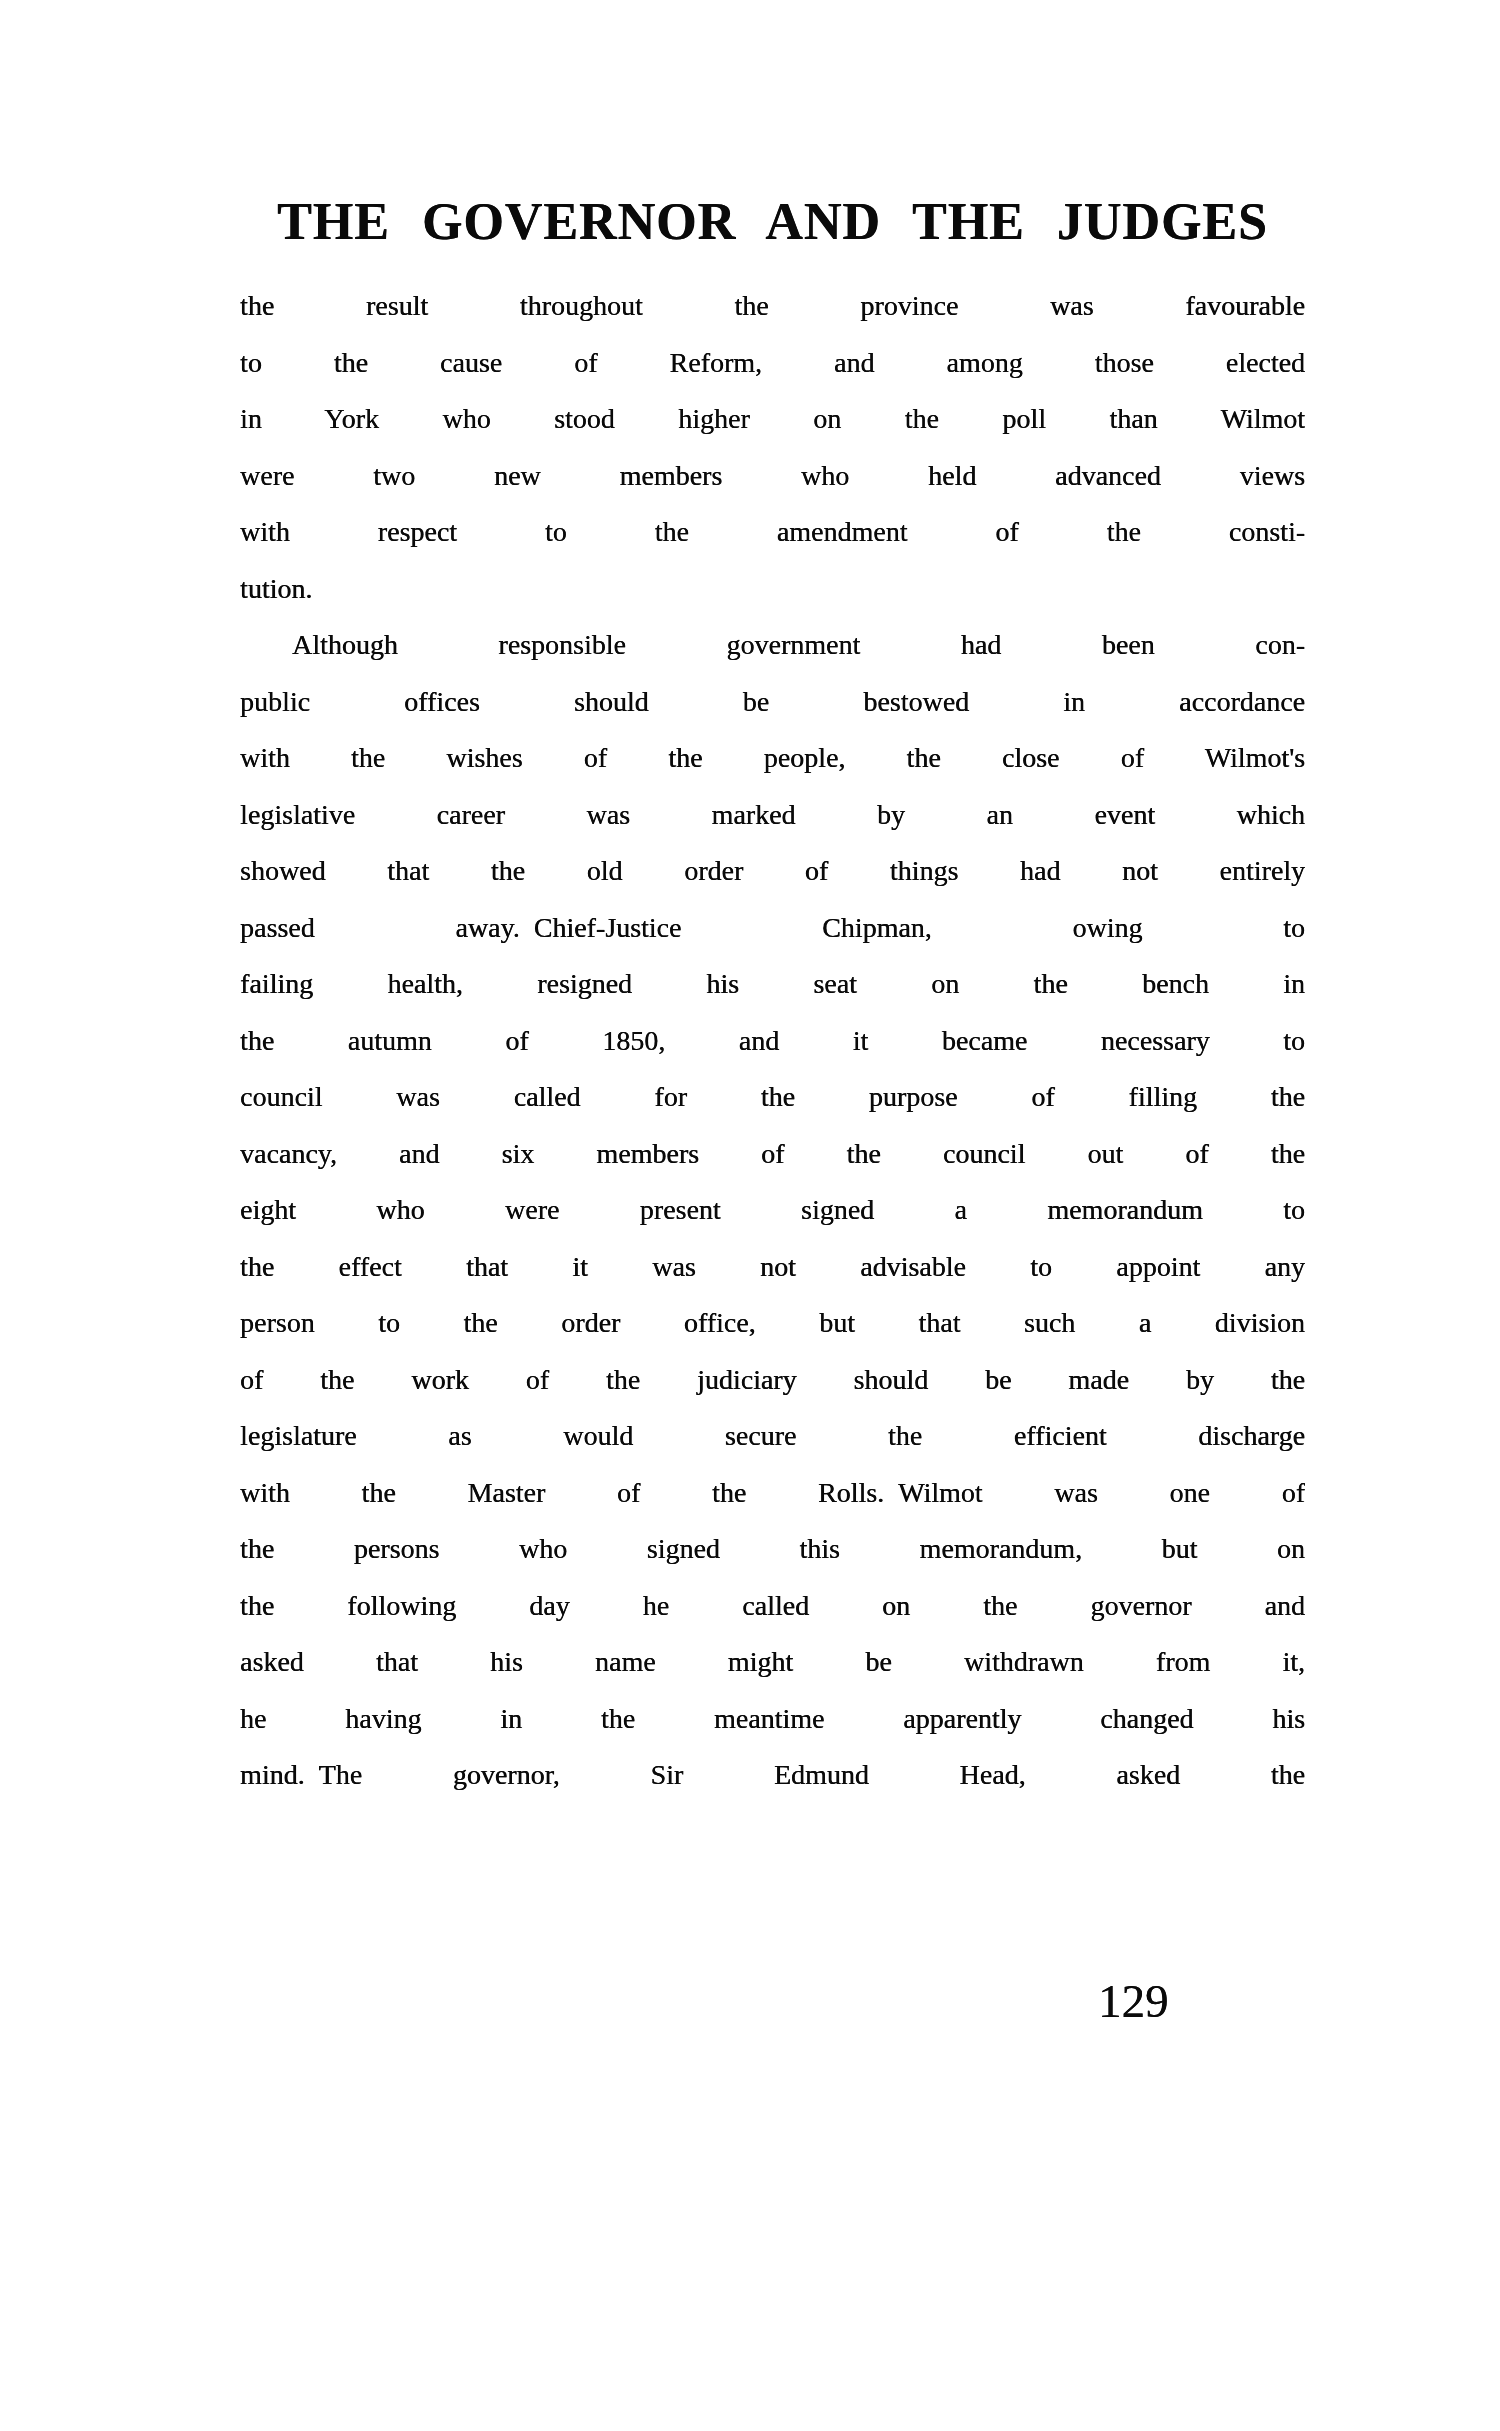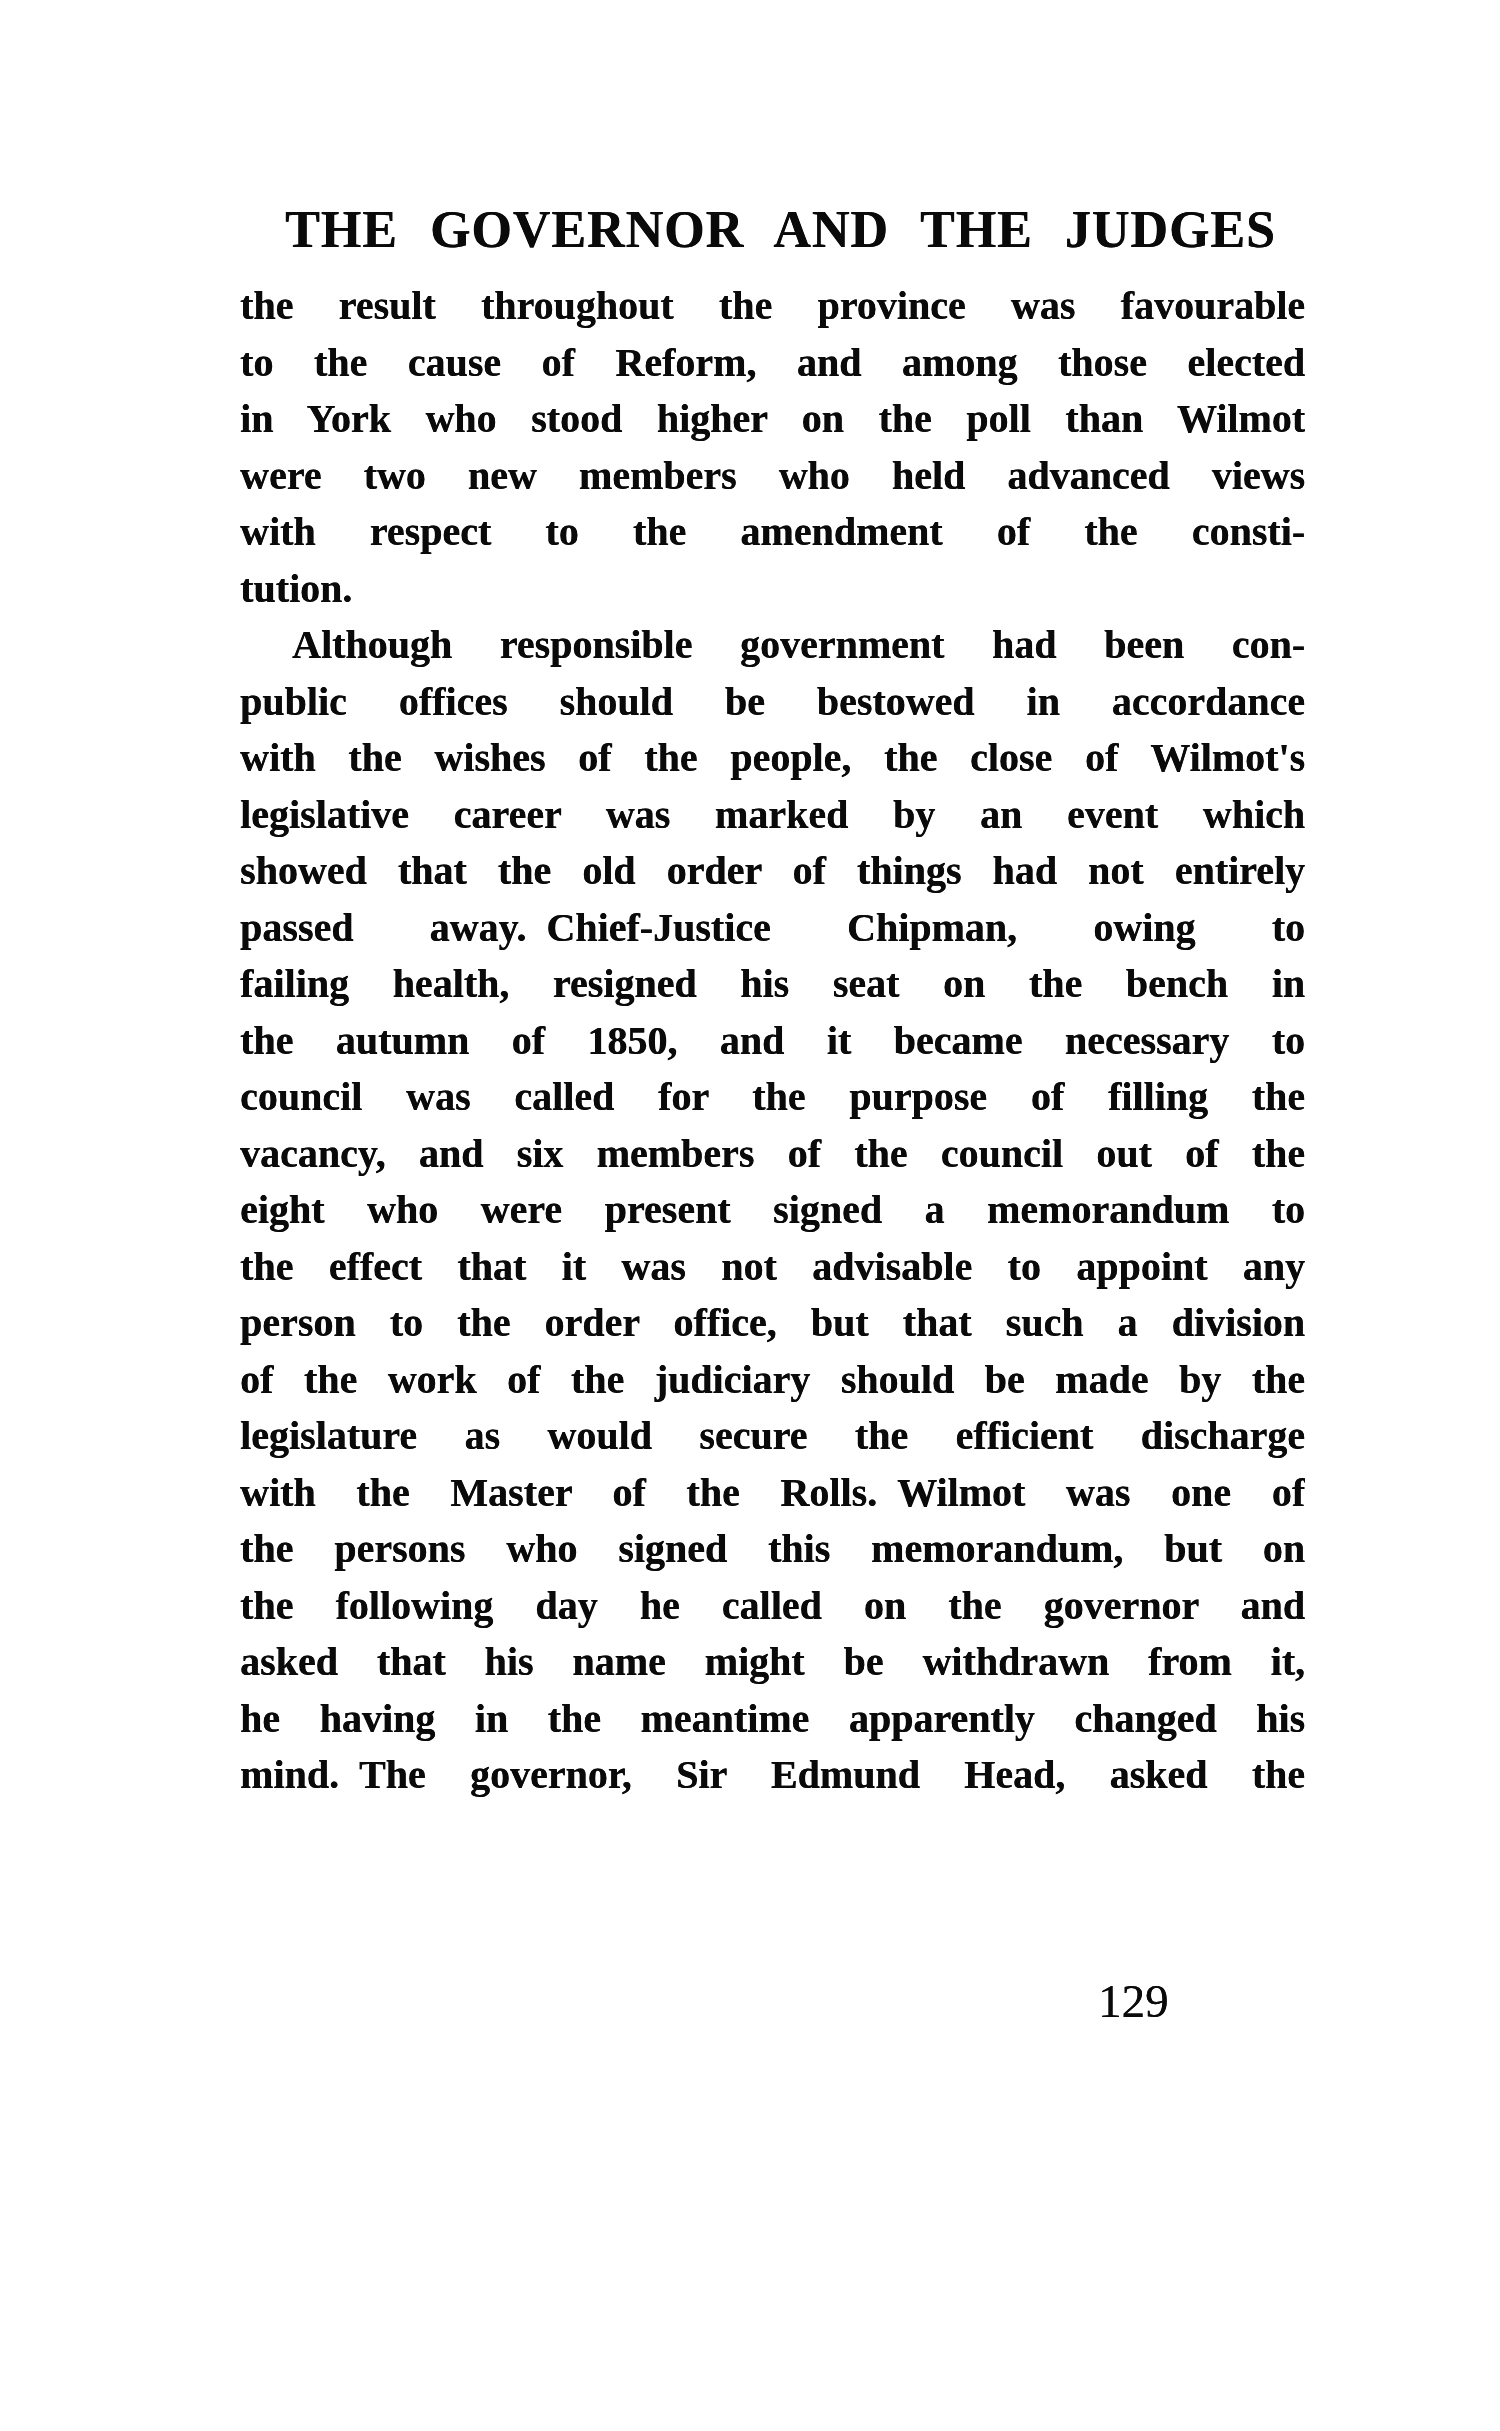--- a/index.html
+++ b/index.html
@@ -14,44 +14,43 @@
     background: #ffffff;
     color: #0a0a0a;
     font-family: "Liberation Serif", "DejaVu Serif", serif;
     overflow: hidden;
   }
   .title {
     position: absolute;
     left: 240px;
     top: 192px;
     width: 1065px;
-    margin: 8px;
+    margin: 0;
     text-align: center;
     font-size: 52px;
     font-weight: bold;
     letter-spacing: 1px;
     word-spacing: 18px;
     white-space: nowrap;
     text-shadow: 0.35px 0 currentColor;
   }
   .body-text {
     position: absolute;
     left: 240px;
     top: 278px;
     width: 1065px;
     text-shadow: 0.35px 0 currentColor;
   }
   .line {
-    font-size: 40px;
+    font-size: 28px;
     line-height: 56.5px;
     height: 56.5px;
     text-align: justify;
     text-align-last: justify;
     overflow: hidden;
-    font-weight: bold;
   }
   .line.ragged {
     text-align: left;
     text-align-last: left;
   }
   .line.indent {
     text-indent: 52px;
   }
   .page-number {
     position: absolute;

